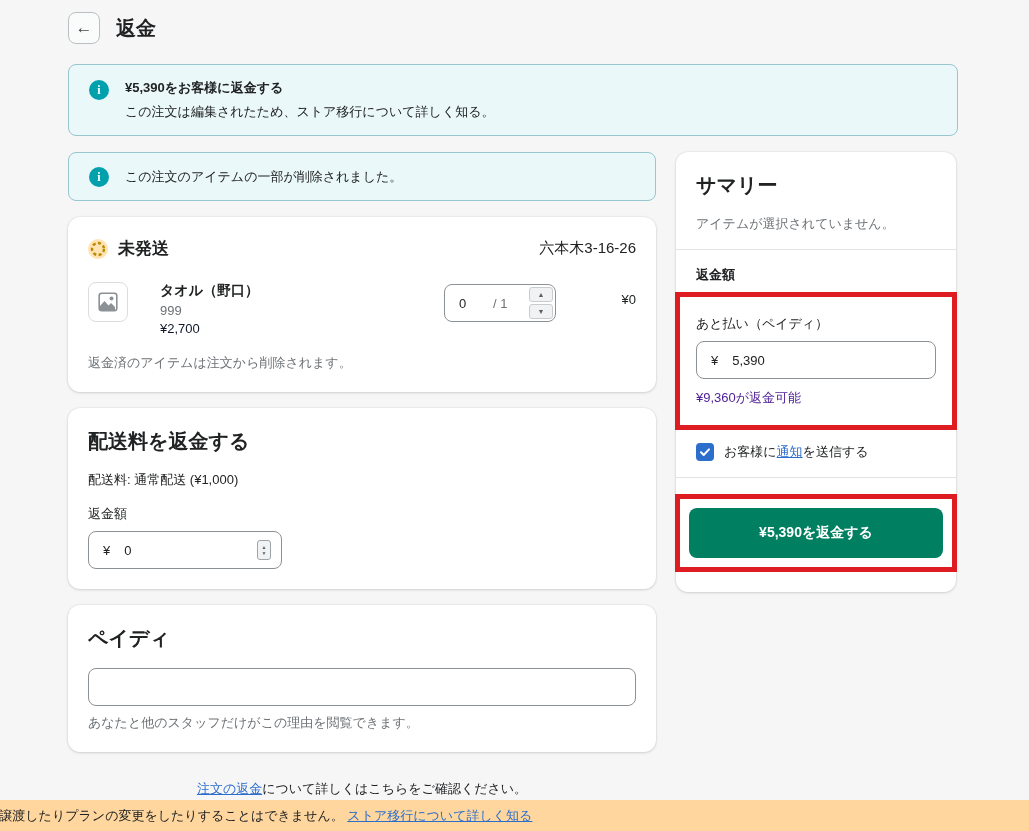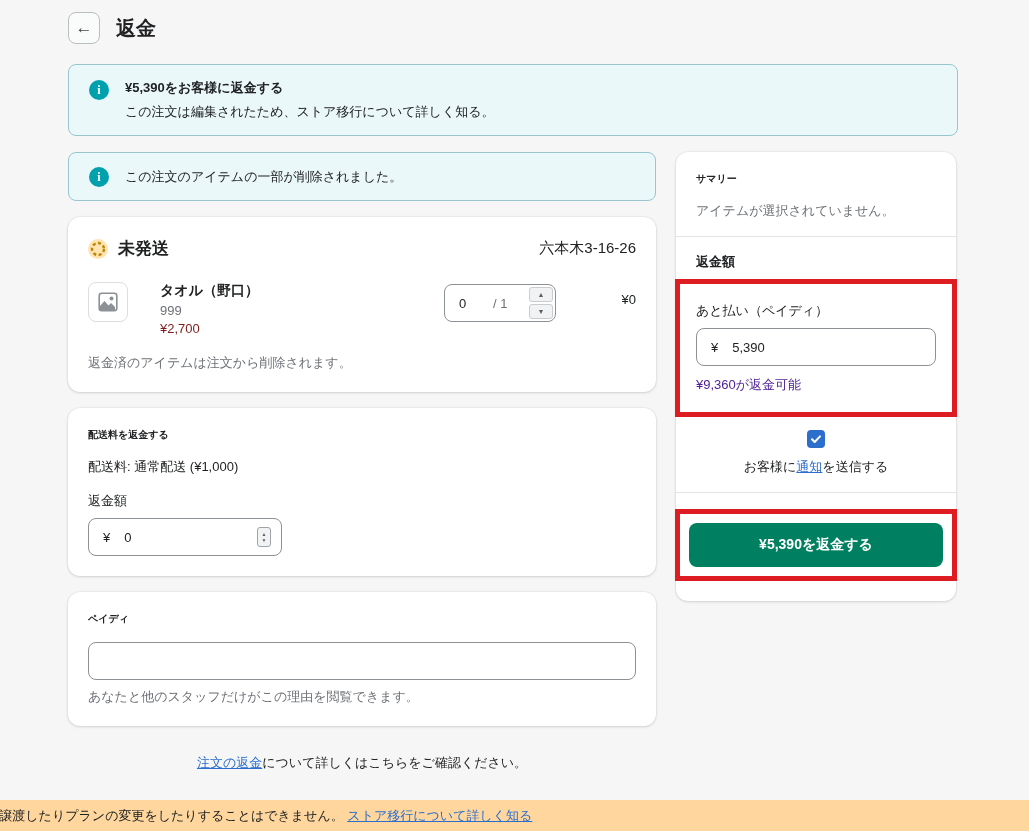--- a/index.html
+++ b/index.html
@@ -39,36 +39,36 @@
   
   .columns { display:flex; gap:20px; align-items:flex-start; }
   .col-left { width:588px; }
   .col-right { width:280px; }
 
   .card {
     background:#fff; border-radius:12px; box-shadow:0 0 2px rgba(0,0,0,.12), 0 1px 3px rgba(0,0,0,.12);
     margin-bottom:16px;
   }
   .card-pad { padding:20px; }
-  .card-title { font-size:10px; font-weight:bold; }
+  .card-title { font-size:20px; font-weight:bold; }
 
   
   .fulfill-header { display:flex; align-items:center; gap:10px; }
   .badge-icon { width:20px; height:20px; flex:0 0 20px; }
   .fulfill-title { font-size:17px; font-weight:bold; }
   .address { margin-left:auto; font-size:15px; color:#202223; }
   .product-row { display:flex; align-items:flex-start; margin-top:22px; }
   .thumb {
     width:40px; height:40px; border:1px solid #dbdddf; border-radius:8px; background:#fff;
     display:flex; align-items:center; justify-content:center; flex:0 0 40px;
   }
   .prod-info { margin-left:32px; flex:1; }
   .prod-name { font-weight:bold; font-size:14px; margin-bottom:3px; }
   .prod-sku { color:#6d7175; margin-bottom:3px; }
-  .prod-price { color:#7f1d1d; }
+  .prod-price { color:#0f172a; }
   .qty-stepper {
     width:112px; height:38px; border:1px solid #8c9196; border-radius:8px; background:#fff;
     display:flex; align-items:center; padding:2px 2px 2px 14px; margin-top:2px;
   }
   .qty-value { width:34px; }
   .qty-total { color:#6d7175; }
   .spin-col { margin-left:auto; display:flex; flex-direction:column; gap:2px; }
   .spin-btn {
     width:24px; height:15px; background:#f1f2f3; border:1px solid #c9cccf; border-radius:3px;
     font-size:7px; color:#5c5f62; display:flex; align-items:center; justify-content:center; cursor:pointer;
@@ -106,29 +106,29 @@
   
   .summary-card { margin-bottom:0; }
   .summary-empty { color:#6d7175; margin-top:16px; }
   .divider { border-top:1px solid #e1e3e5; margin:16px -20px; }
   .small-bold { font-weight:bold; }
   .red-box {
     border:5px solid #dd1d21; margin:8px -21px 0; padding:18px 16px;
   }
   .method-label { margin-bottom:8px; }
   .available { color:#4c1d95; margin-top:10px; }
-  .notify-row { display:flex; align-items:center; gap:10px; margin-top:13px;flex-direction:column; }
+  .notify-row { display:flex; align-items:center; gap:10px; margin-top:13px; }
   .checkbox {
     width:18px; height:18px; border-radius:4px; background:#2c6ecb;
     display:flex; align-items:center; justify-content:center; cursor:pointer; flex:0 0 18px;
   }
   .checkbox svg { display:block; }
   .red-box.button-box { margin:0 -21px; padding:9px 9px; }
   .refund-btn {
-    width:100%; height:44px; background:#008060; color:#fff; border:none; border-radius:8px;
+    width:100%; height:50px; background:#008060; color:#fff; border:none; border-radius:8px;
     font:inherit; font-size:14px; font-weight:bold; cursor:pointer;
   }
 
   
   .bottom-banner {
     position:absolute; left:0; right:0; bottom:0; height:31px; background:#ffd79e;
     display:flex; align-items:center; overflow:hidden;
   }
   .bottom-banner .txt { white-space:nowrap; margin-left:-14px; }
 </style>

